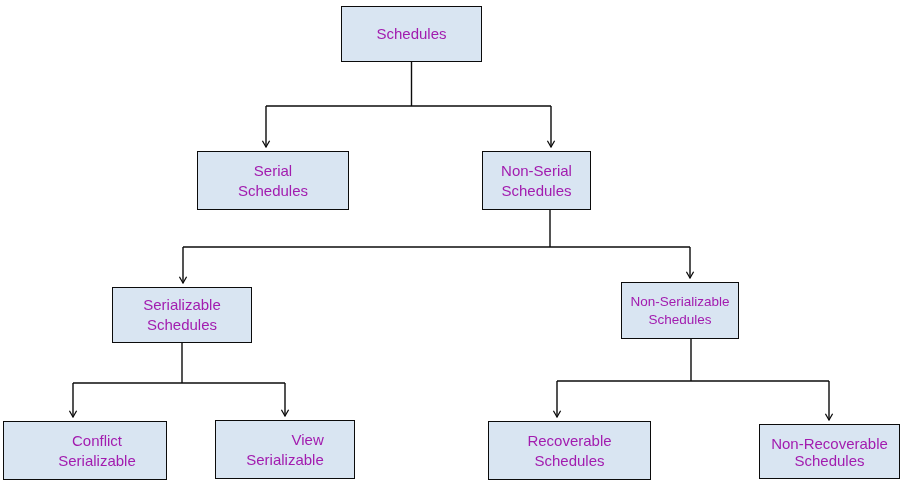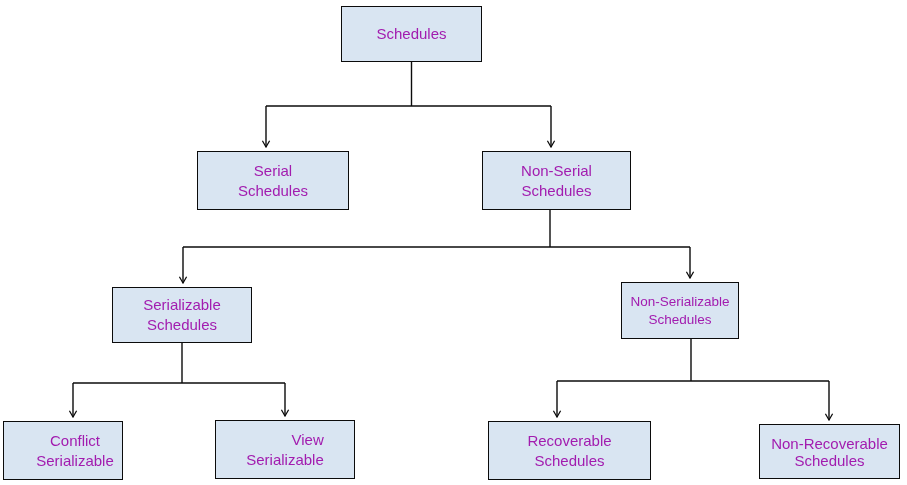--- a/index.html
+++ b/index.html
@@ -17,24 +17,24 @@
     background:#d9e5f2;
     border:1.5px solid #0b0b0b;
     color:#a21caf;
     display:flex;align-items:center;justify-content:center;
     text-align:center;
     font-size:15px;line-height:20px;
     white-space:pre-line;
   }
   #node-schedules       {left:341px;top:6px;  width:141px;height:56px;}
   #node-serial          {left:197px;top:151px;width:152px;height:59px;}
-  #node-non-serial      {left:482px;top:151px;width:149px;height:59px;}
+  #node-non-serial      {left:482px;top:151px;width:109px;height:59px;}
   #node-serializable    {left:112px;top:287px;width:140px;height:56px;}
   #node-non-serializable{left:621px;top:282px;width:118px;height:57px;font-size:13.5px;line-height:18px;}
-  #node-conflict        {left:3px;  top:421px;width:120px;height:59px;padding-left:24px;}
+  #node-conflict        {left:3px;  top:421px;width:164px;height:59px;padding-left:24px;}
   #node-view            {left:215px;top:420px;width:140px;height:59px;text-align:right;}
   #node-recoverable     {left:488px;top:421px;width:163px;height:59px;}
   #node-non-recoverable {left:759px;top:424px;width:141px;height:55px;font-size:15px;line-height:17px;}
   .edge{stroke:#0b0b0b;stroke-width:1.4;fill:none;}
 </style>
 </head>
 <body>
 
 <div id="canvas">
 

